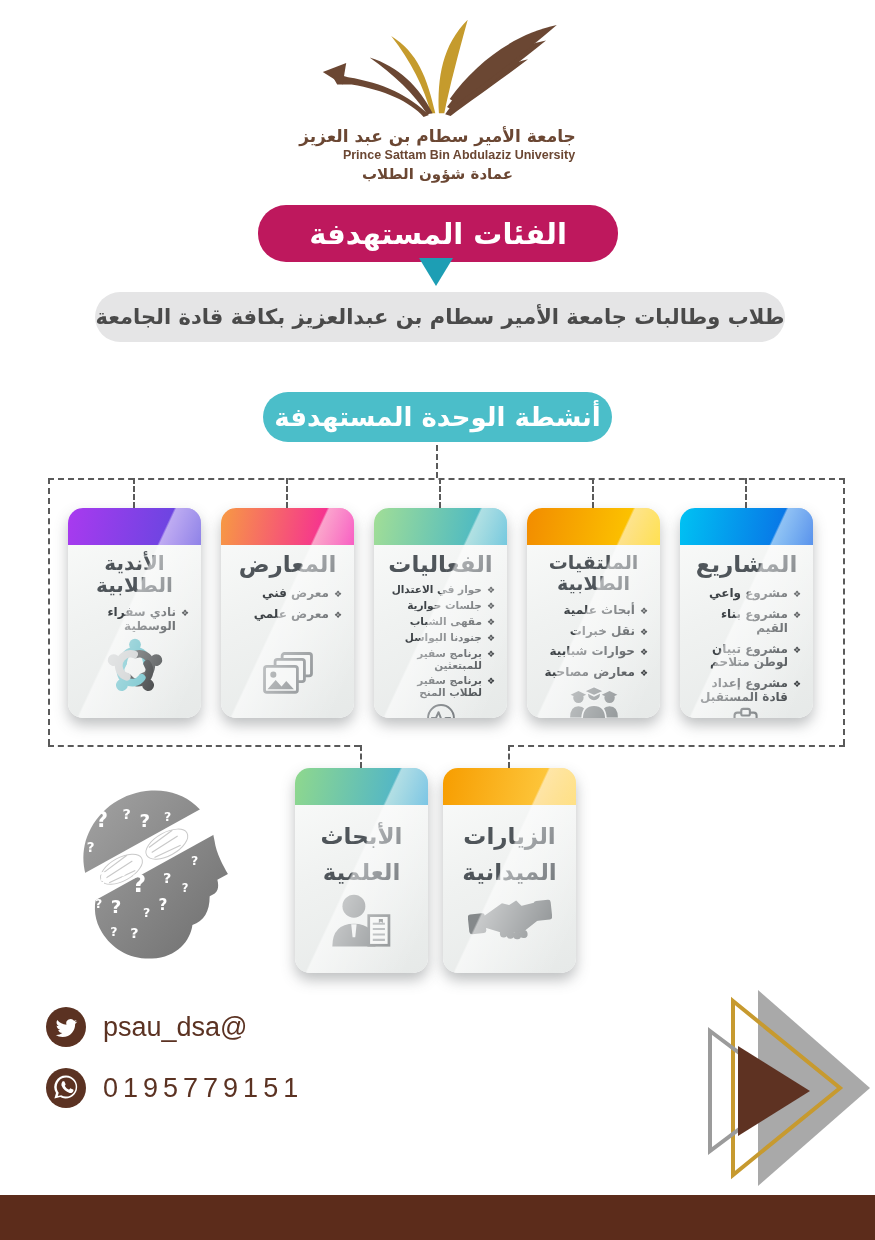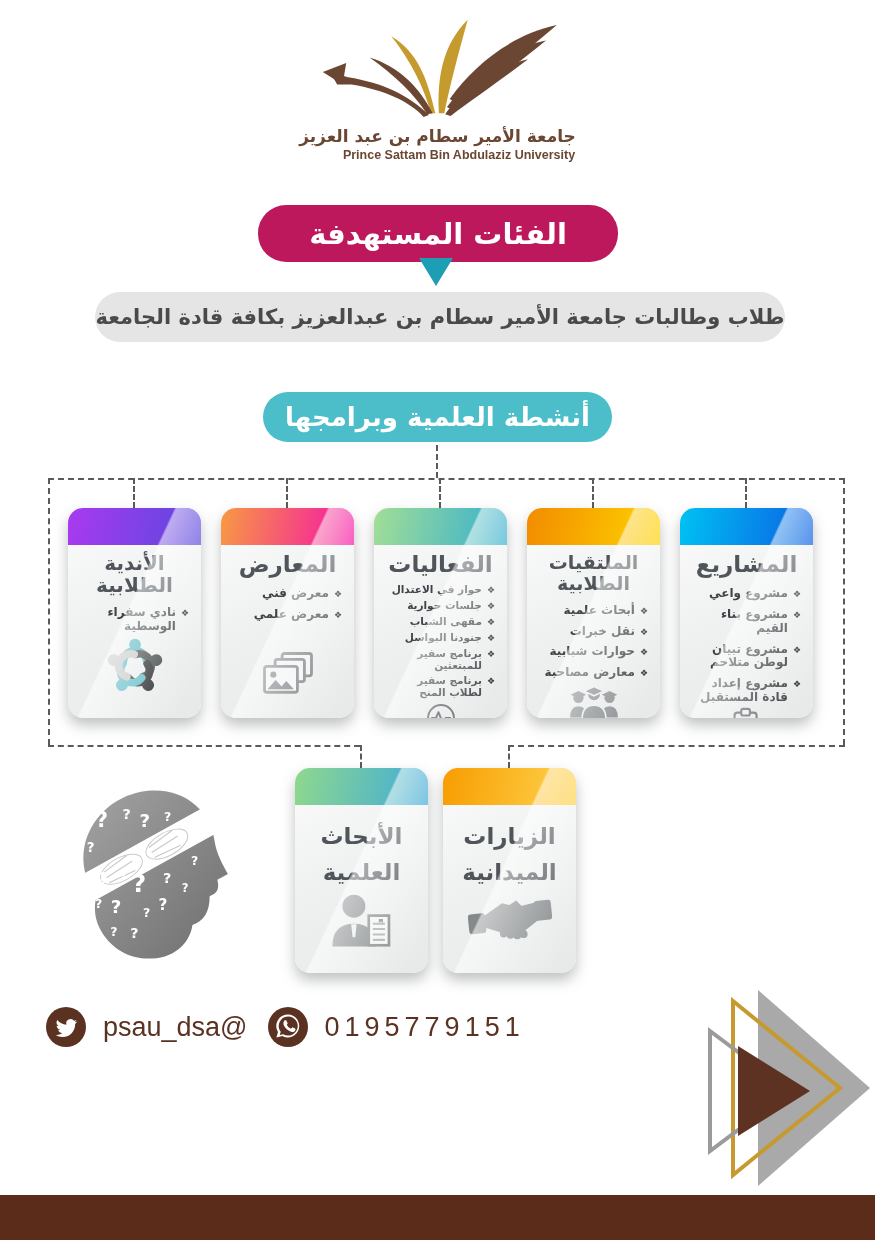--- a/index.html
+++ b/index.html
@@ -46,21 +46,21 @@
           background:linear-gradient(155deg,#FBFCFB 0%,#F0F2F1 45%,#E6E9E8 100%);
           box-shadow:0 7px 14px rgba(70,75,78,.35); display:flex; flex-direction:column; }
   .bcard::after { content:""; position:absolute; inset:0; background:linear-gradient(115deg, rgba(255,255,255,0) 46%, rgba(255,255,255,.55) 47%, rgba(255,255,255,0) 90%); pointer-events:none; }
   .bcard .ctitle { font-size:23px; margin-top:14px; line-height:1.55; }
   .bpos1{left:443px}.bpos2{left:295px}
 
   
   .head-art { position:absolute; left:58px; top:783px; }
 
   
-  .contact { position:absolute; left:45px; top:1006px; display:flex; flex-direction:row; gap:19px; direction:ltr; font-family:"Liberation Sans", sans-serif; }
+  .contact { position:absolute; left:45px; top:1006px; display:flex; flex-direction:column; gap:19px; direction:ltr; font-family:"Liberation Sans", sans-serif; }
   .crow { display:flex; align-items:center; gap:16px; cursor:pointer; }
   .clabel { font-size:27px; color:#5B3222; }
   .clabel.num { letter-spacing:5px; }
 
   
   .triangles { position:absolute; right:2px; top:988px; }
   .footer { position:absolute; left:0; right:0; bottom:0; height:45px; }
 </style>
 </head>
 <body>
@@ -73,27 +73,28 @@
       <path d="M147 112 C138 72 127 44 98 26 C120 54 135 84 142 112 Z" fill="#C59B2D"></path>
       <path d="M158 113 C178 84 213 60 250 52 C220 75 188 97 164 115 Z" fill="#6B4733"></path>
       <path d="M160 105 C186 68 227 39 270 31 C236 58 198 88 167 109 Z" fill="#6B4733"></path>
       <path d="M163 96 C192 55 237 23 282 14 C247 44 206 76 171 101 Z" fill="#6B4733"></path>
       <path d="M144 112 C129 82 106 60 74 50 C101 69 124 91 138 113 Z" fill="#6B4733"></path>
       <path d="M140 114 C119 93 89 78 50 72 L30 66 L38 80 L54 80 C90 86 119 99 134 116 Z" fill="#6B4733"></path>
       <polygon points="22,66 48,56 44,80" fill="#6B4733"></polygon>
     </svg>
     <div class="logo-ar">جامعة الأمير سطام بن عبد العزيز</div>
     <div class="logo-en">Prince Sattam Bin Abdulaziz University</div>
+    <div class="logo-dept">عمادة شؤون الطلاب</div>
   </div>
 
   <div class="banner1" style="background: #be185d;">الفئات المستهدفة</div>
   <div class="banner1-tail"></div>
   <div class="target-strip">طلاب وطالبات جامعة الأمير سطام بن عبدالعزيز بكافة قادة الجامعة</div>
 
-  <div class="banner2" style="background: rgb(75, 190, 201);">أنشطة العلمية وبرامجها</div>
+  <div class="banner2" style="background: rgb(75, 190, 201);">أنشطة الوحدة المستهدفة</div>
 
   <div class="dash-v" style="left:436px;top:445px;height:33px"></div>
   <div class="dash-h" style="left:48px;top:478px;width:797px"></div>
   <div class="dash-v" style="left:48px;top:478px;height:267px"></div>
   <div class="dash-v" style="left:843px;top:478px;height:267px"></div>
   <div class="dash-v" style="left:745px;top:478px;height:30px"></div>
   <div class="dash-v" style="left:592px;top:478px;height:30px"></div>
   <div class="dash-v" style="left:439px;top:478px;height:30px"></div>
   <div class="dash-v" style="left:286px;top:478px;height:30px"></div>
   <div class="dash-v" style="left:133px;top:478px;height:30px"></div>

